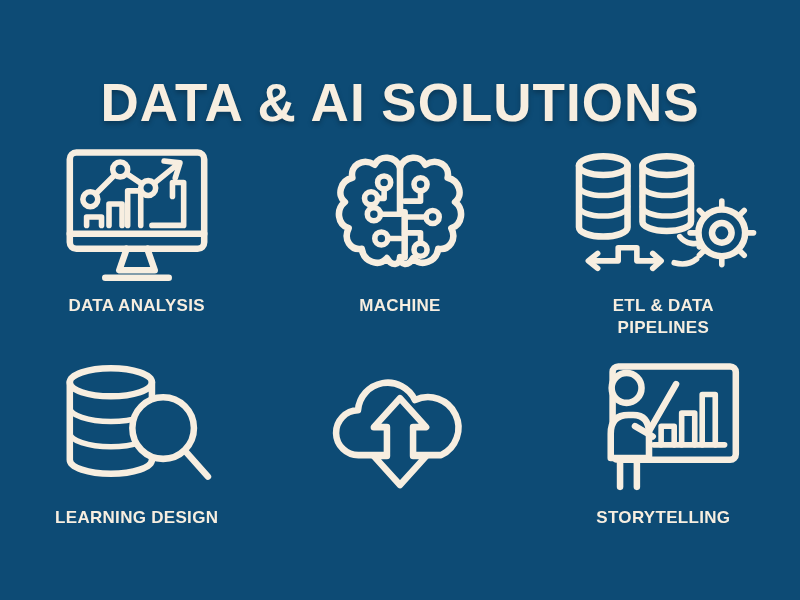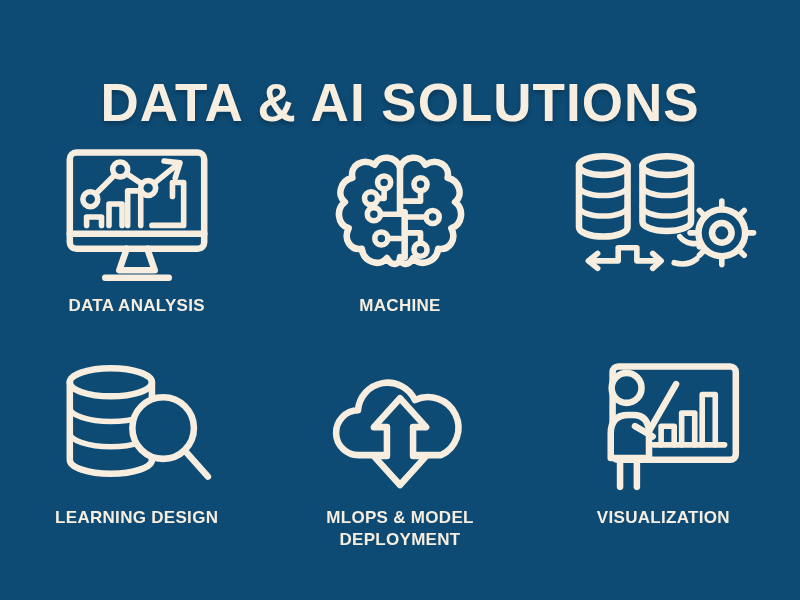--- a/index.html
+++ b/index.html
@@ -147,20 +147,24 @@
 
           <g>
             <line class="st6" x1="163" y1="58" x2="163" y2="126" stroke-width="11"></line>
             <line class="st6" x1="129" y1="92" x2="197" y2="92" stroke-width="11"></line>
             <line class="st6" x1="139" y1="68" x2="187" y2="116" stroke-width="11"></line>
             <line class="st6" x1="139" y1="116" x2="187" y2="68" stroke-width="11"></line>
             <circle class="st fillbg" cx="163" cy="92" r="25"></circle>
             <circle class="st" cx="163" cy="92" r="10.5"></circle>
           </g>
         </svg>
+      </div>
+      <div class="label">
+        <div>ETL &amp; DATA</div>
+        <div>PIPELINES</div>
       </div>
     </div>
 
     <div class="card">
       <div class="icon-box">
         <svg width="176" height="140" viewBox="0 0 180 150">
           <path class="st" d="M18,25 V108 c0,8.3 19.7,15 44,15 s44,-6.7 44,-15 V25"></path>
           <ellipse class="st" cx="62" cy="25" rx="44" ry="15"></ellipse>
           <path class="st6" d="M18,52 c0,8.3 19.7,15 44,15 s44,-6.7 44,-15"></path>
           <path class="st6" d="M18,79 c0,8.3 19.7,15 44,15 s44,-6.7 44,-15"></path>
@@ -174,24 +178,20 @@
         <div>LEARNING DESIGN</div>
       </div>
     </div>
 
     <div class="card">
       <div class="icon-box">
         <svg width="168" height="142" viewBox="0 0 180 150">
           <path class="st" d="M46,103 a24,24 0 0 1 -1,-48 a32,32 0 0 1 61,-11 a25,25 0 0 1 28,59 Z"></path>
           <path class="st fillbg" d="M90,42 L118,73 L104,73 L104,104 L118,104 L90,135 L62,104 L76,104 L76,73 L62,73 Z"></path>
         </svg>
-      </div>
-      <div class="label">
-        <div>MLOPS &amp; MODEL</div>
-        <div>DEPLOYMENT</div>
       </div>
     </div>
 
     <div class="card">
       <div class="icon-box">
         <svg width="172" height="140" viewBox="0 0 180 150">
           <rect class="st" x="36" y="8" width="132" height="100" rx="6"></rect>
           <line class="st6" x1="80" y1="92" x2="156" y2="92"></line>
           <polyline class="st6" points="88,92 88,72 102,72 102,92"></polyline>
           <polyline class="st6" points="110,92 110,58 124,58 124,92"></polyline>
@@ -200,18 +200,18 @@
             <line class="st" x1="62" y1="100" x2="104" y2="27"></line>
             <path class="st fillbg" d="M34,106 V80 q0,-20 19,-20 h5 q17,0 17,20 v26 Z"></path>
             <line class="st" x1="60" y1="72" x2="79" y2="83"></line>
             <circle class="st fillbg" cx="51" cy="31" r="16"></circle>
             <line class="st" x1="44" y1="112" x2="44" y2="137"></line>
             <line class="st" x1="62" y1="112" x2="62" y2="137"></line>
           </g>
         </svg>
       </div>
       <div class="label">
-        <div>VISUALIZATION</div>
+        <div>STORYTELLING</div>
       </div>
     </div>
 
   </div>
 </div>
 
 </body></html>

